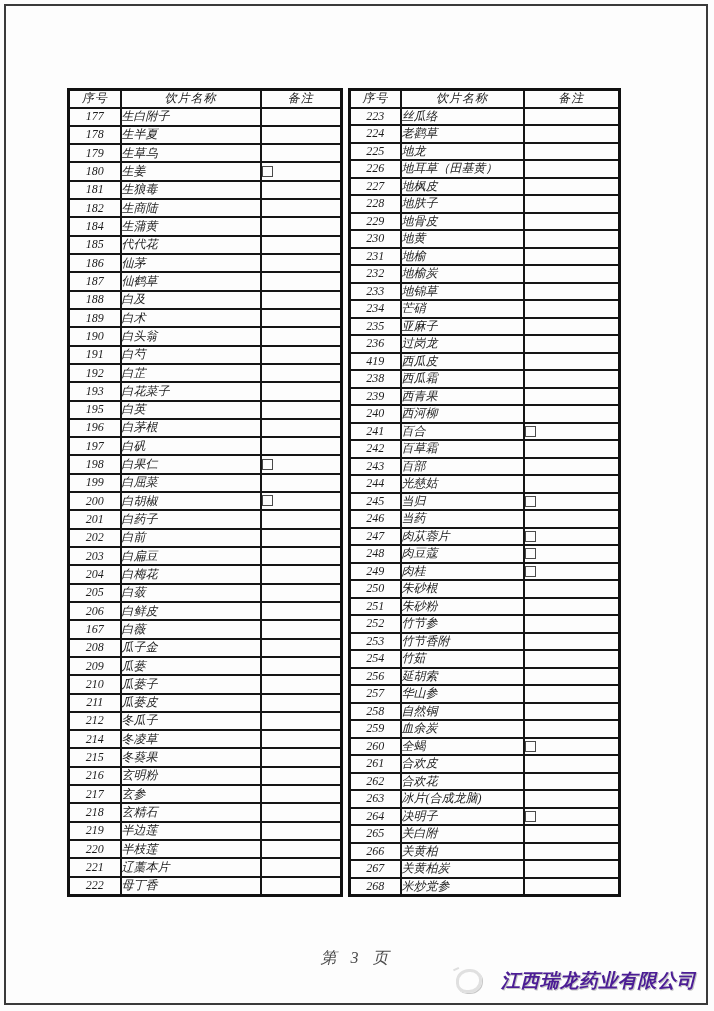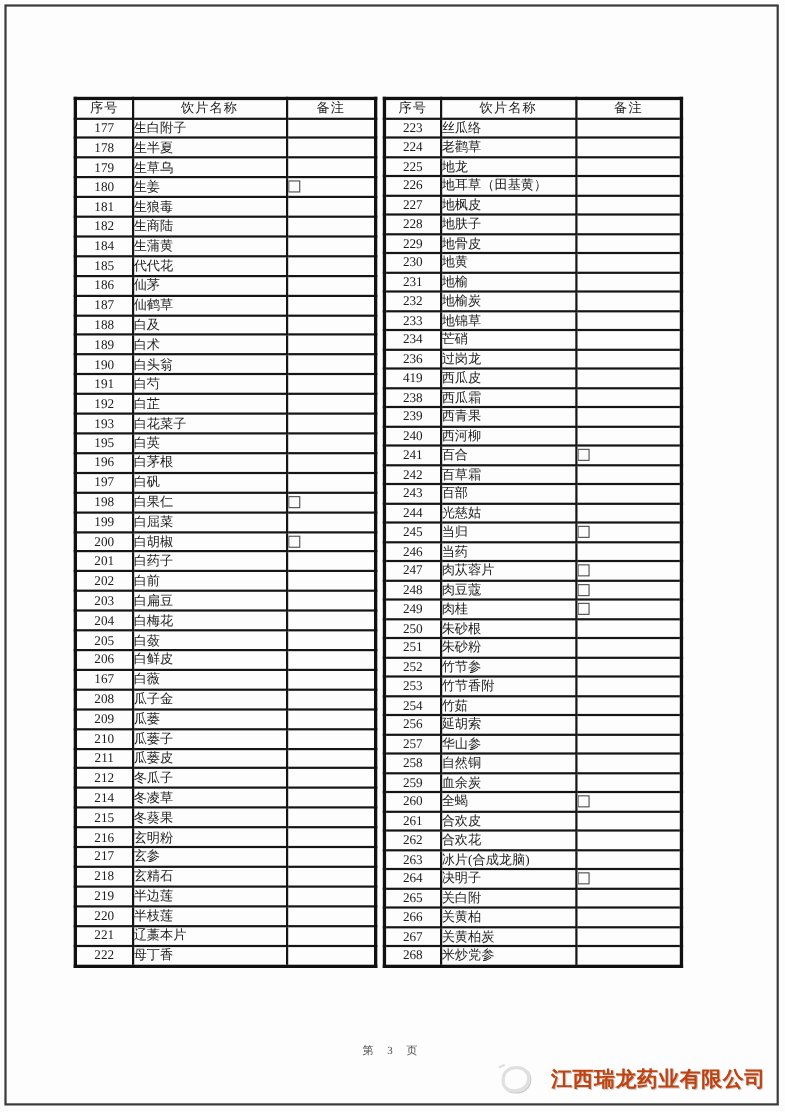--- a/index.html
+++ b/index.html
@@ -7,20 +7,21 @@
     padding: 0;
     background: #e8e8e8;
   }
   .page {
     position: relative;
     width: 714px;
     height: 1011px;
     background: #fdfdfd;
     overflow: hidden;
     font-family: "Liberation Serif", "DejaVu Serif", serif;
+    font-style: italic;
   }
   .page-frame {
     position: absolute;
     left: 4px;
     top: 4px;
     width: 704px;
     height: 1001px;
     border: 2px solid #3a3a3a;
     box-sizing: border-box;
     pointer-events: none;
@@ -73,32 +74,32 @@
     background: #fdfdfd;
     vertical-align: middle;
     margin-top: -2px;
   }
   .footer {
     position: absolute;
     left: 0;
     top: 948px;
     width: 714px;
     text-align: center;
-    font-size: 10px;
+    font-size: 16px;
     letter-spacing: 5px;
     color: #4c4c4c;
   }
   .logo {
     position: absolute;
     right: 18px;
     top: 968px;
     display: flex;
     align-items: center;
     gap: 19px;
-    color: #c2410c;
+    color: #4c1d95;
     font-weight: bold;
     font-size: 19px;
     letter-spacing: 0.5px;
     text-shadow: 1px 1px 0 #c6c6c6;
     white-space: nowrap;
   }
   .logo-mark {
     width: 20px;
     height: 18px;
     border: 3px solid #e0e0e0;
@@ -425,20 +426,25 @@
             <td class="cell-no">233</td>
             <td class="cell-name">地锦草</td>
             <td class="cell-note"></td>
           </tr>
           <tr>
             <td class="cell-no">234</td>
             <td class="cell-name">芒硝</td>
             <td class="cell-note"></td>
           </tr>
           <tr>
+            <td class="cell-no">235</td>
+            <td class="cell-name">亚麻子</td>
+            <td class="cell-note"></td>
+          </tr>
+          <tr>
             <td class="cell-no">236</td>
             <td class="cell-name">过岗龙</td>
             <td class="cell-note"></td>
           </tr>
           <tr>
             <td class="cell-no">419</td>
             <td class="cell-name">西瓜皮</td>
             <td class="cell-note"></td>
           </tr>
           <tr>

